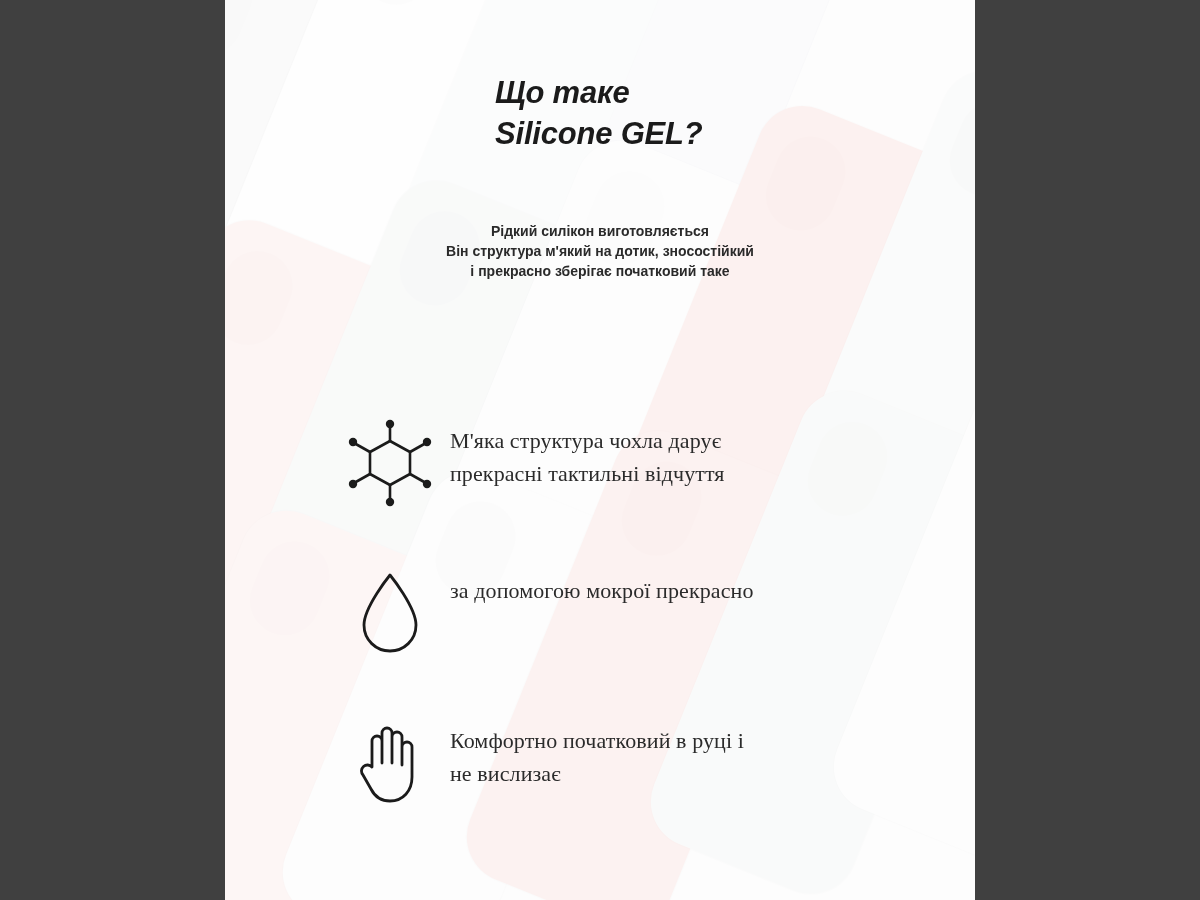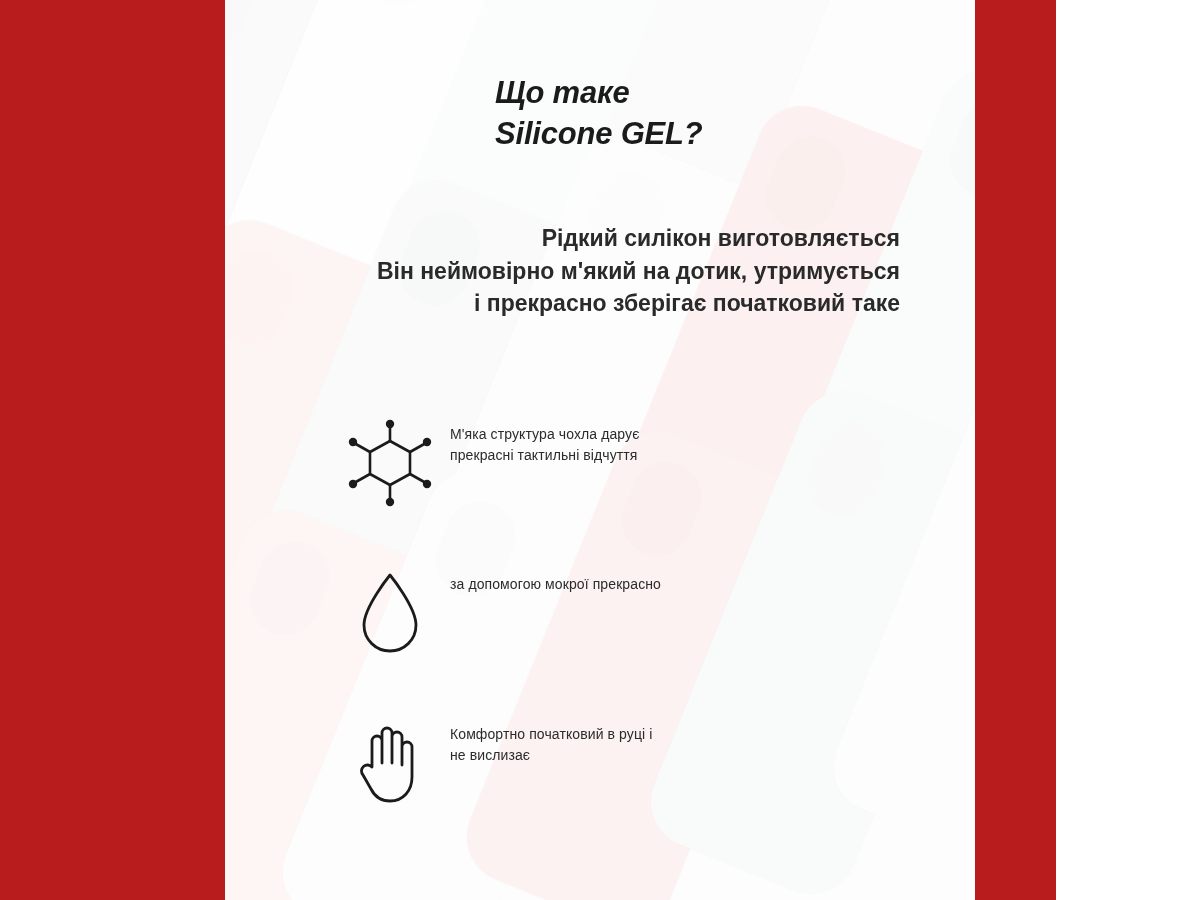--- a/index.html
+++ b/index.html
@@ -7,23 +7,23 @@
     padding: 0;
     background: #ffffff;
     width: 1200px;
     height: 900px;
     overflow: hidden;
     font-family: "Liberation Sans", sans-serif;
   }
 
   #poster {
     position: relative;
-    width: 1056px;
+    width: 1200px;
     height: 900px;
-    background: #b91c1c;
+    background: #404040;
     overflow: hidden;
   }
 
   
   .canvas {
     position: absolute;
     left: 225px;
     top: 0;
     width: 750px;
     height: 900px;
@@ -73,24 +73,24 @@
     font-size: 31px;
     line-height: 1.33;
     letter-spacing: -0.2px;
   }
 
   .subtitle {
     position: absolute;
     left: 75px;
     top: 222px;
     width: 600px;
-    text-align: right;
+    text-align: center;
     color: #2a2a2a;
     font-weight: bold;
-    font-size: 23px;
+    font-size: 14px;
     line-height: 1.42;
   }
 
   .features {
     position: absolute;
     left: 105px;
     top: 408px;
     width: 620px;
   }
 
@@ -106,24 +106,25 @@
     min-width: 120px;
     height: 110px;
     display: flex;
     align-items: center;
     justify-content: center;
   }
 
   .feature .text {
     padding-top: 16px;
     color: #2b2b2b;
-    font-size: 14px;
+    font-size: 22px;
     line-height: 1.5;
     font-weight: normal;
     letter-spacing: 0.1px;
+    font-family: Liberation Serif, serif;
   }
 
   .feature .text .l2 { display: block; }
 
   svg { display: block; }
 </style>
 </head>
 <body>
 
 <div id="poster">
@@ -197,21 +198,21 @@
 
     <div class="content">
 
       <div class="title">
         <div>Що таке</div>
         <div>Silicone GEL?</div>
       </div>
 
       <div class="subtitle">
         <div>Рідкий силікон виготовляється</div>
-        <div>Він неймовірно м'який на дотик, утримується</div>
+        <div>Він структура м'який на дотик, зносостійкий</div>
         <div>і прекрасно зберігає початковий таке</div>
       </div>
 
       <div class="features">
 
         <div class="feature">
           <div class="icon">
             <svg width="96" height="96" viewBox="0 0 96 96" fill="none" stroke="#1b1b1b" stroke-width="2.6" stroke-linecap="round" stroke-linejoin="round">
               <polygon points="48,26 68,37 68,59 48,70 28,59 28,37" fill="none"></polygon>
               <line x1="48" y1="26" x2="48" y2="10"></line>

